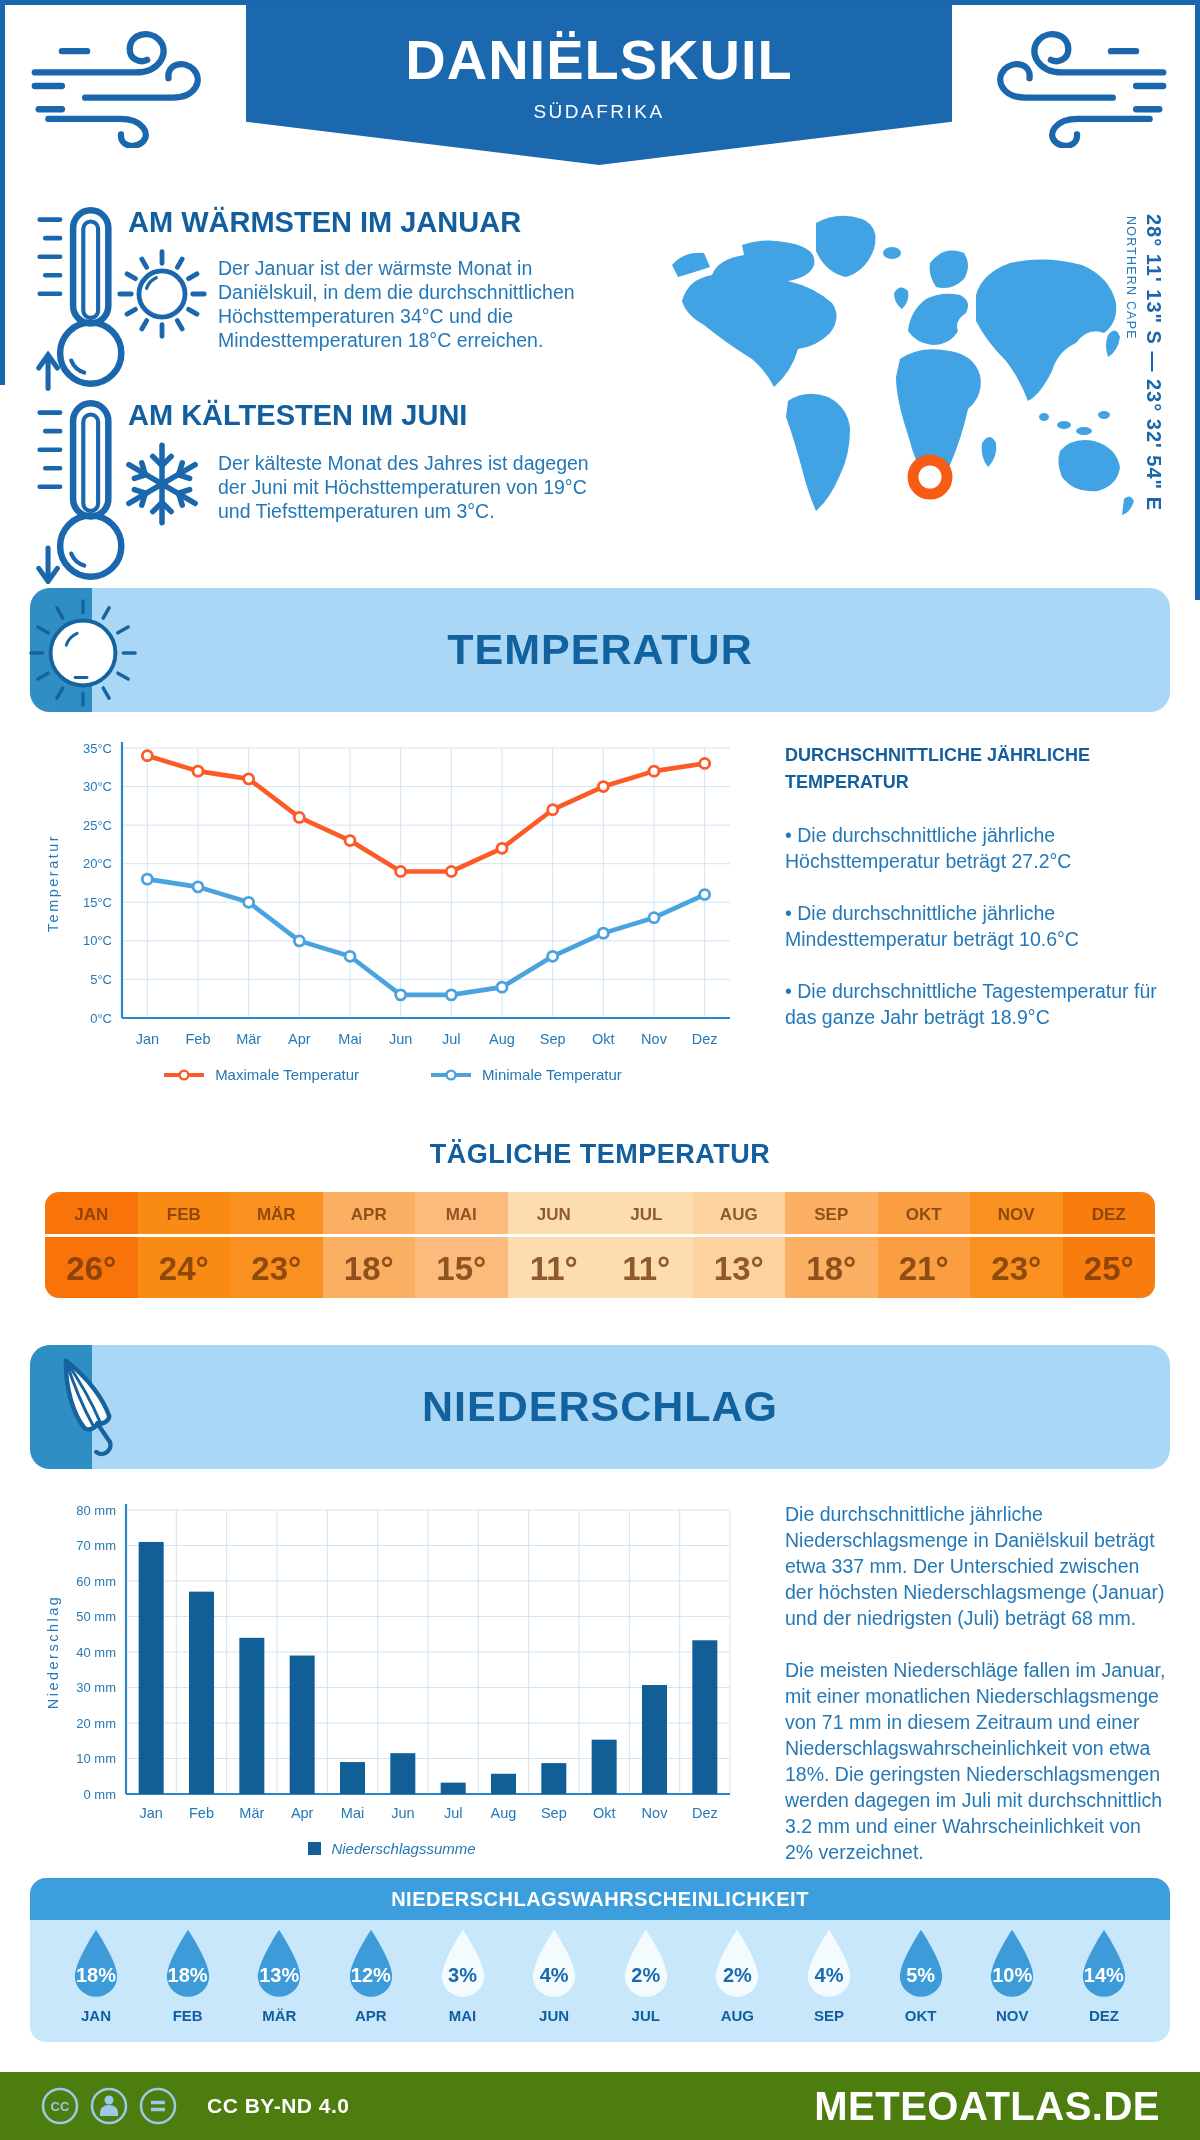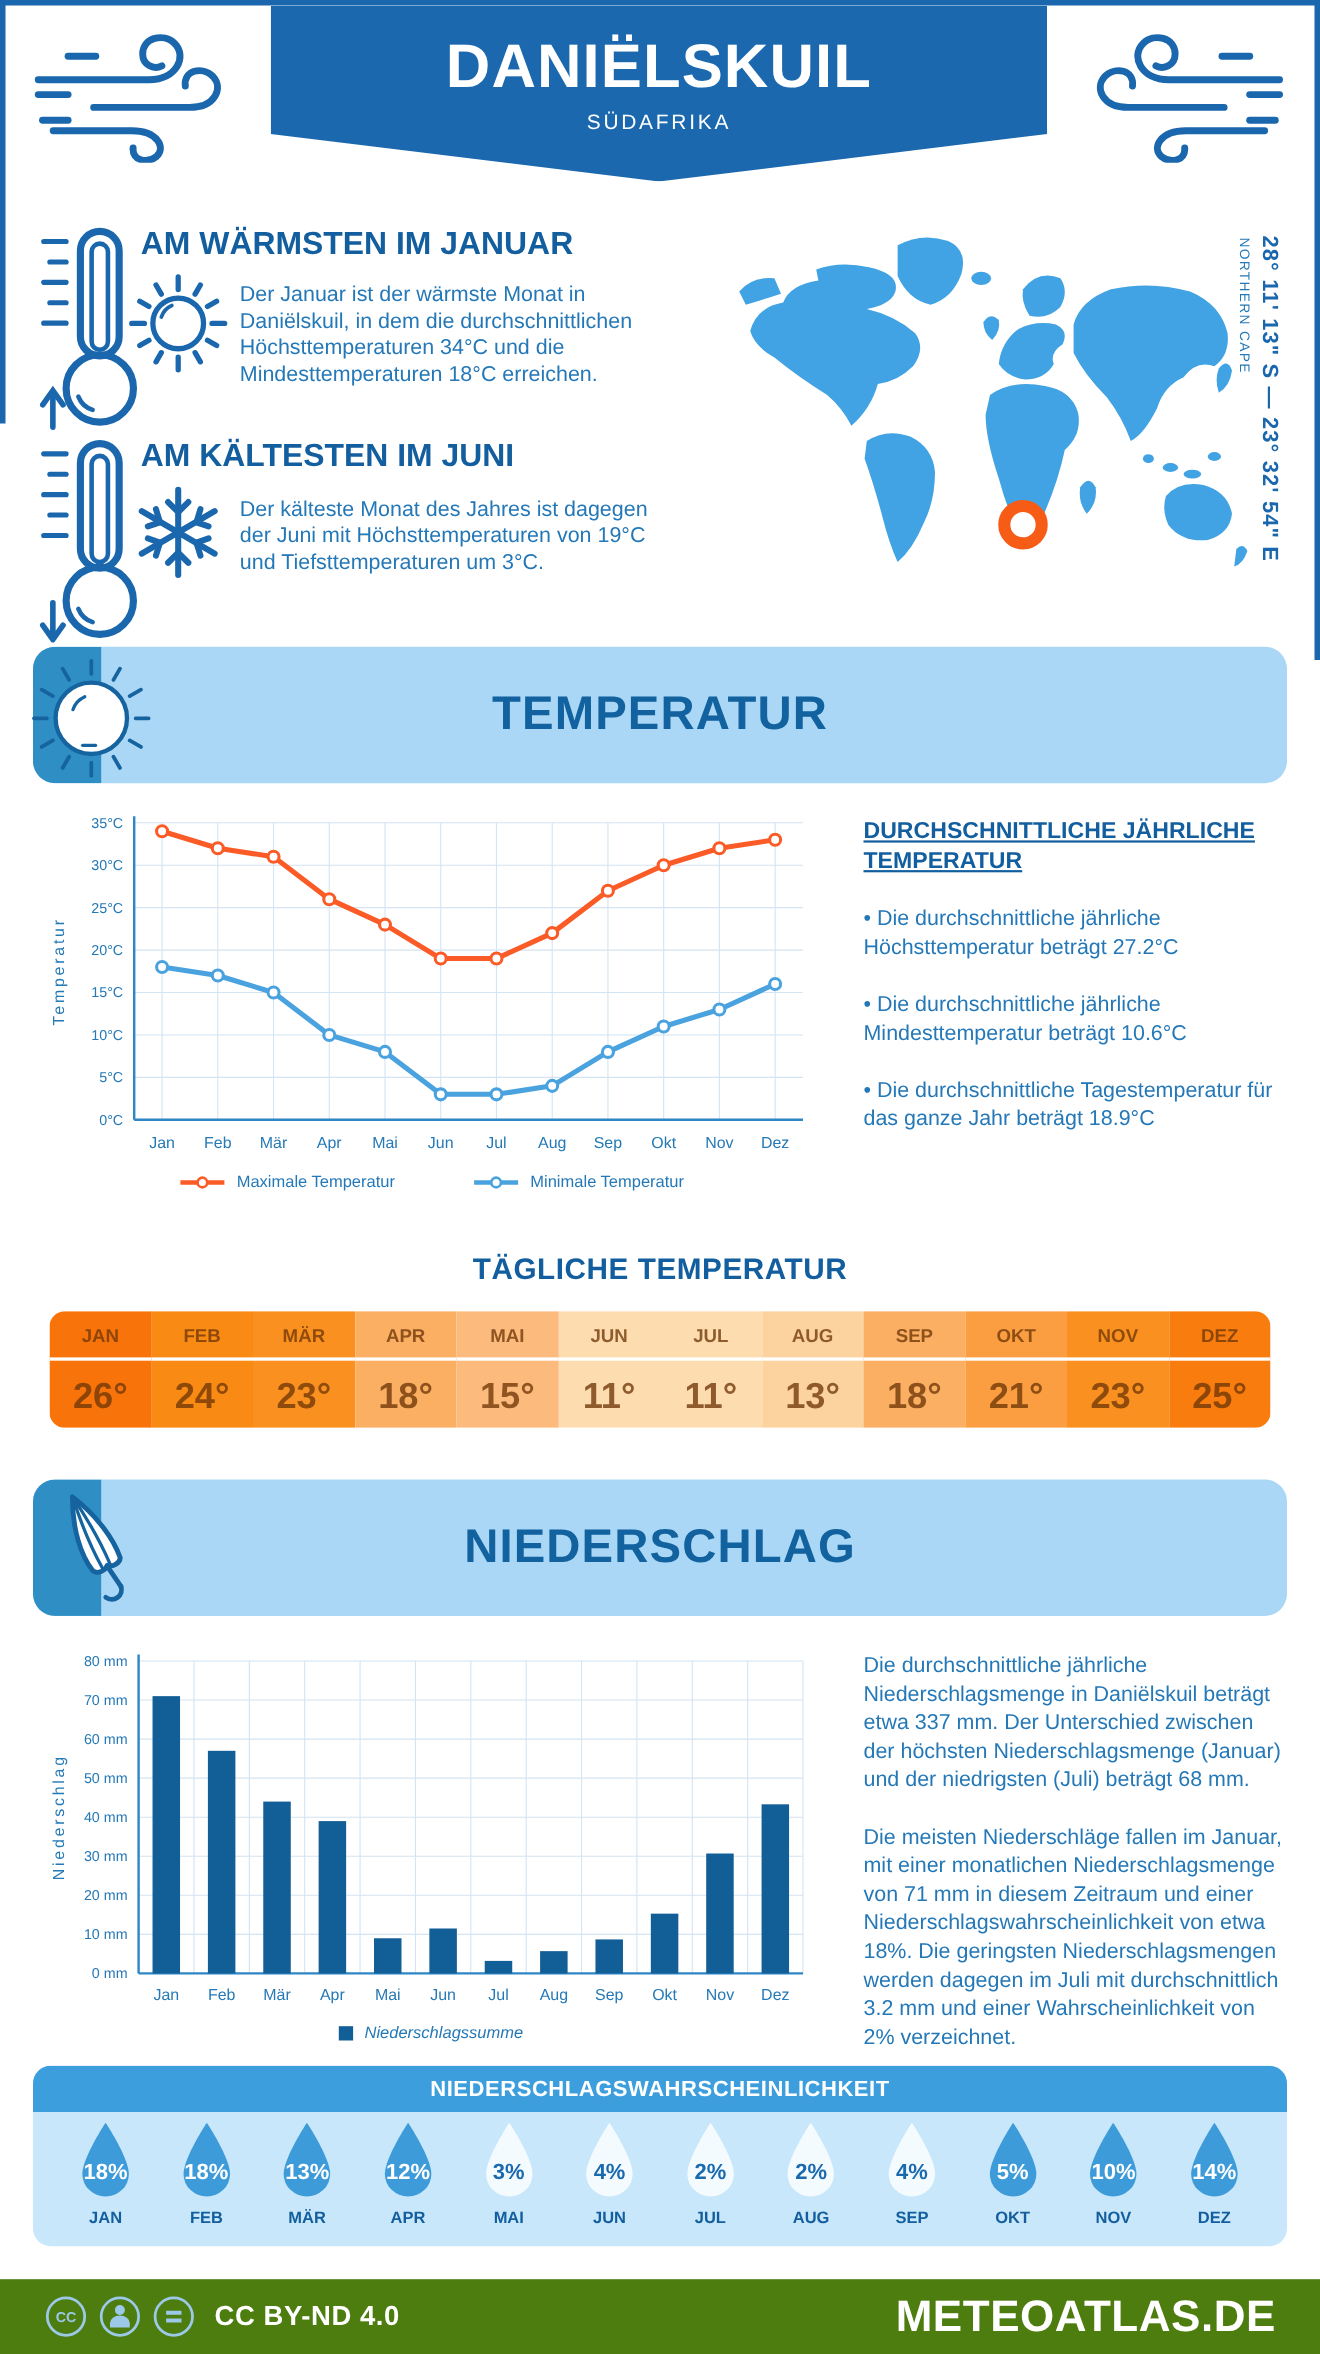--- a/index.html
+++ b/index.html
@@ -44,21 +44,21 @@
   #precip-banner{top:1345px;}
   #temp-banner-sun{position:absolute;left:24px;top:594px;z-index:2;}
   #precip-umbrella{position:absolute;left:28px;top:1350px;z-index:2;}
 
   #temp-chart{position:absolute;left:42px;top:732px;}
   #temp-legend{position:absolute;left:42px;top:1066px;width:700px;display:flex;
      justify-content:center;gap:70px;color:#2478b7;font-size:15px;align-items:center;}
   .legend-item{display:flex;align-items:center;gap:9px;text-align:right;}
 
   #annual-block{position:absolute;left:785px;top:742px;width:386px;}
-  #annual-heading{font-size:21px;font-weight:bold;color:#125e9e;line-height:27px;text-decoration:underline;}
+  #annual-heading{font-size:18px;font-weight:bold;color:#125e9e;line-height:27px;}
   .annual-bullet{margin-top:26px;font-size:19.5px;line-height:26px;color:#2478b7;}
 
   #daily-heading{position:absolute;left:0;top:1139px;width:1200px;text-align:center;
      font-size:27px;font-weight:bold;color:#125e9e;letter-spacing:0.5px;}
   #daily-table{position:absolute;left:45px;top:1192px;width:1110px;height:106px;display:flex;
      border-radius:14px;overflow:hidden;}
   .daily-col{flex:1;text-align:center;color:rgba(112,55,6,0.78);}
   .daily-col .m{height:42px;line-height:46px;font-size:17px;font-weight:bold;border-bottom:3px solid #fff;}
   .daily-col .v{height:61px;line-height:63px;font-size:33px;font-weight:bold;}
 
@@ -81,21 +81,21 @@
   .drop-cell{position:relative;width:88px;text-align:center;}
   .drop-pct{position:absolute;left:0;right:0;top:36px;font-size:20px;font-weight:bold;}
   .drop-pct.dark{color:#fff;}
   .drop-pct.light{color:#1a6aad;}
   .drop-month{margin-top:1px;font-size:15px;font-weight:bold;color:#125e9e;}
 
   #footer{position:absolute;left:0;top:2072px;width:1200px;height:68px;background:#4d7c0f;
      display:flex;align-items:center;justify-content:space-between;padding:0 40px;
      box-sizing:border-box;color:#fff;}
   #footer-left{display:flex;align-items:center;gap:9px;}
-  #license{font-size:25px;font-weight:bold;margin-left:8px;letter-spacing:0.5px;}
+  #license{font-size:21px;font-weight:bold;margin-left:20px;letter-spacing:0.5px;}
   #site{font-size:40px;font-weight:bold;letter-spacing:0.5px;}
 </style>
 </head>
 <body>
 
 <div class="frame" id="frame-top"></div>
 <div class="frame" id="frame-left"></div>
 <div class="frame" id="frame-right"></div>
 
 <div id="main-banner">

